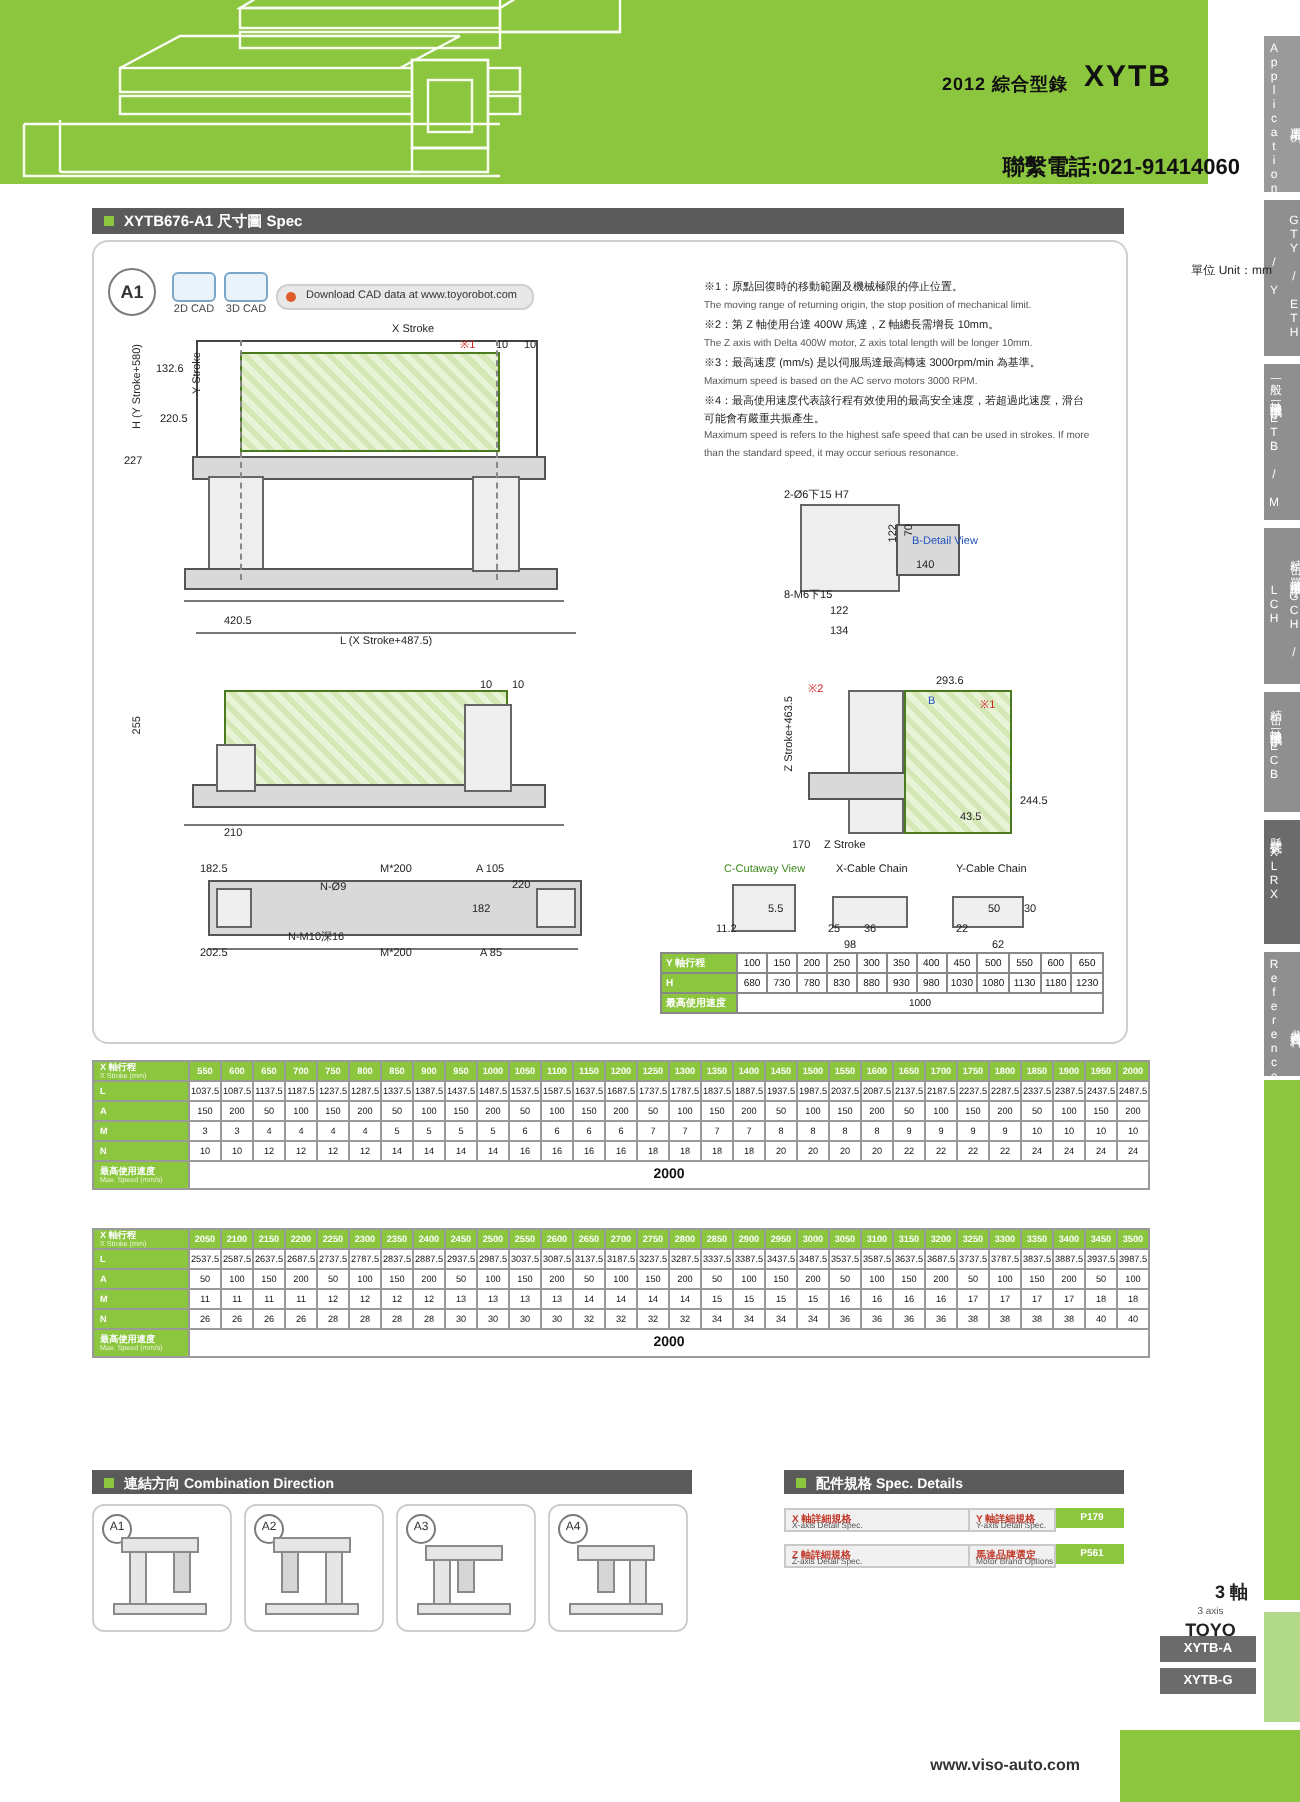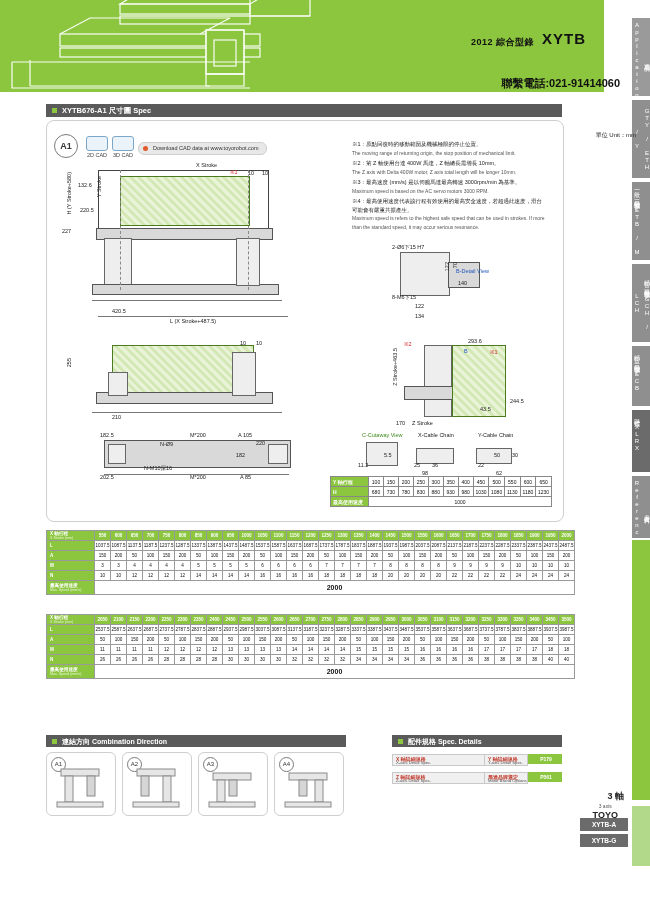--- a/index.html
+++ b/index.html
@@ -817,14 +817,18 @@
   </div>
 
   <div class="axisbox">
     <div class="big">3 軸</div>
     <div class="sm">3 axis</div>
     <div class="mdl">TOYO</div>
   </div>
   <div class="modelbtn" style="top:818px;">XYTB-A</div>
   <div class="modelbtn" style="top:834px;">XYTB-G</div>
 
+  <div class="footer">
+    <div class="footgreen"></div>
+    <div class="weburl">www.viso-auto.com</div>
+  </div>
 
 </div>
 
 </body></html>

